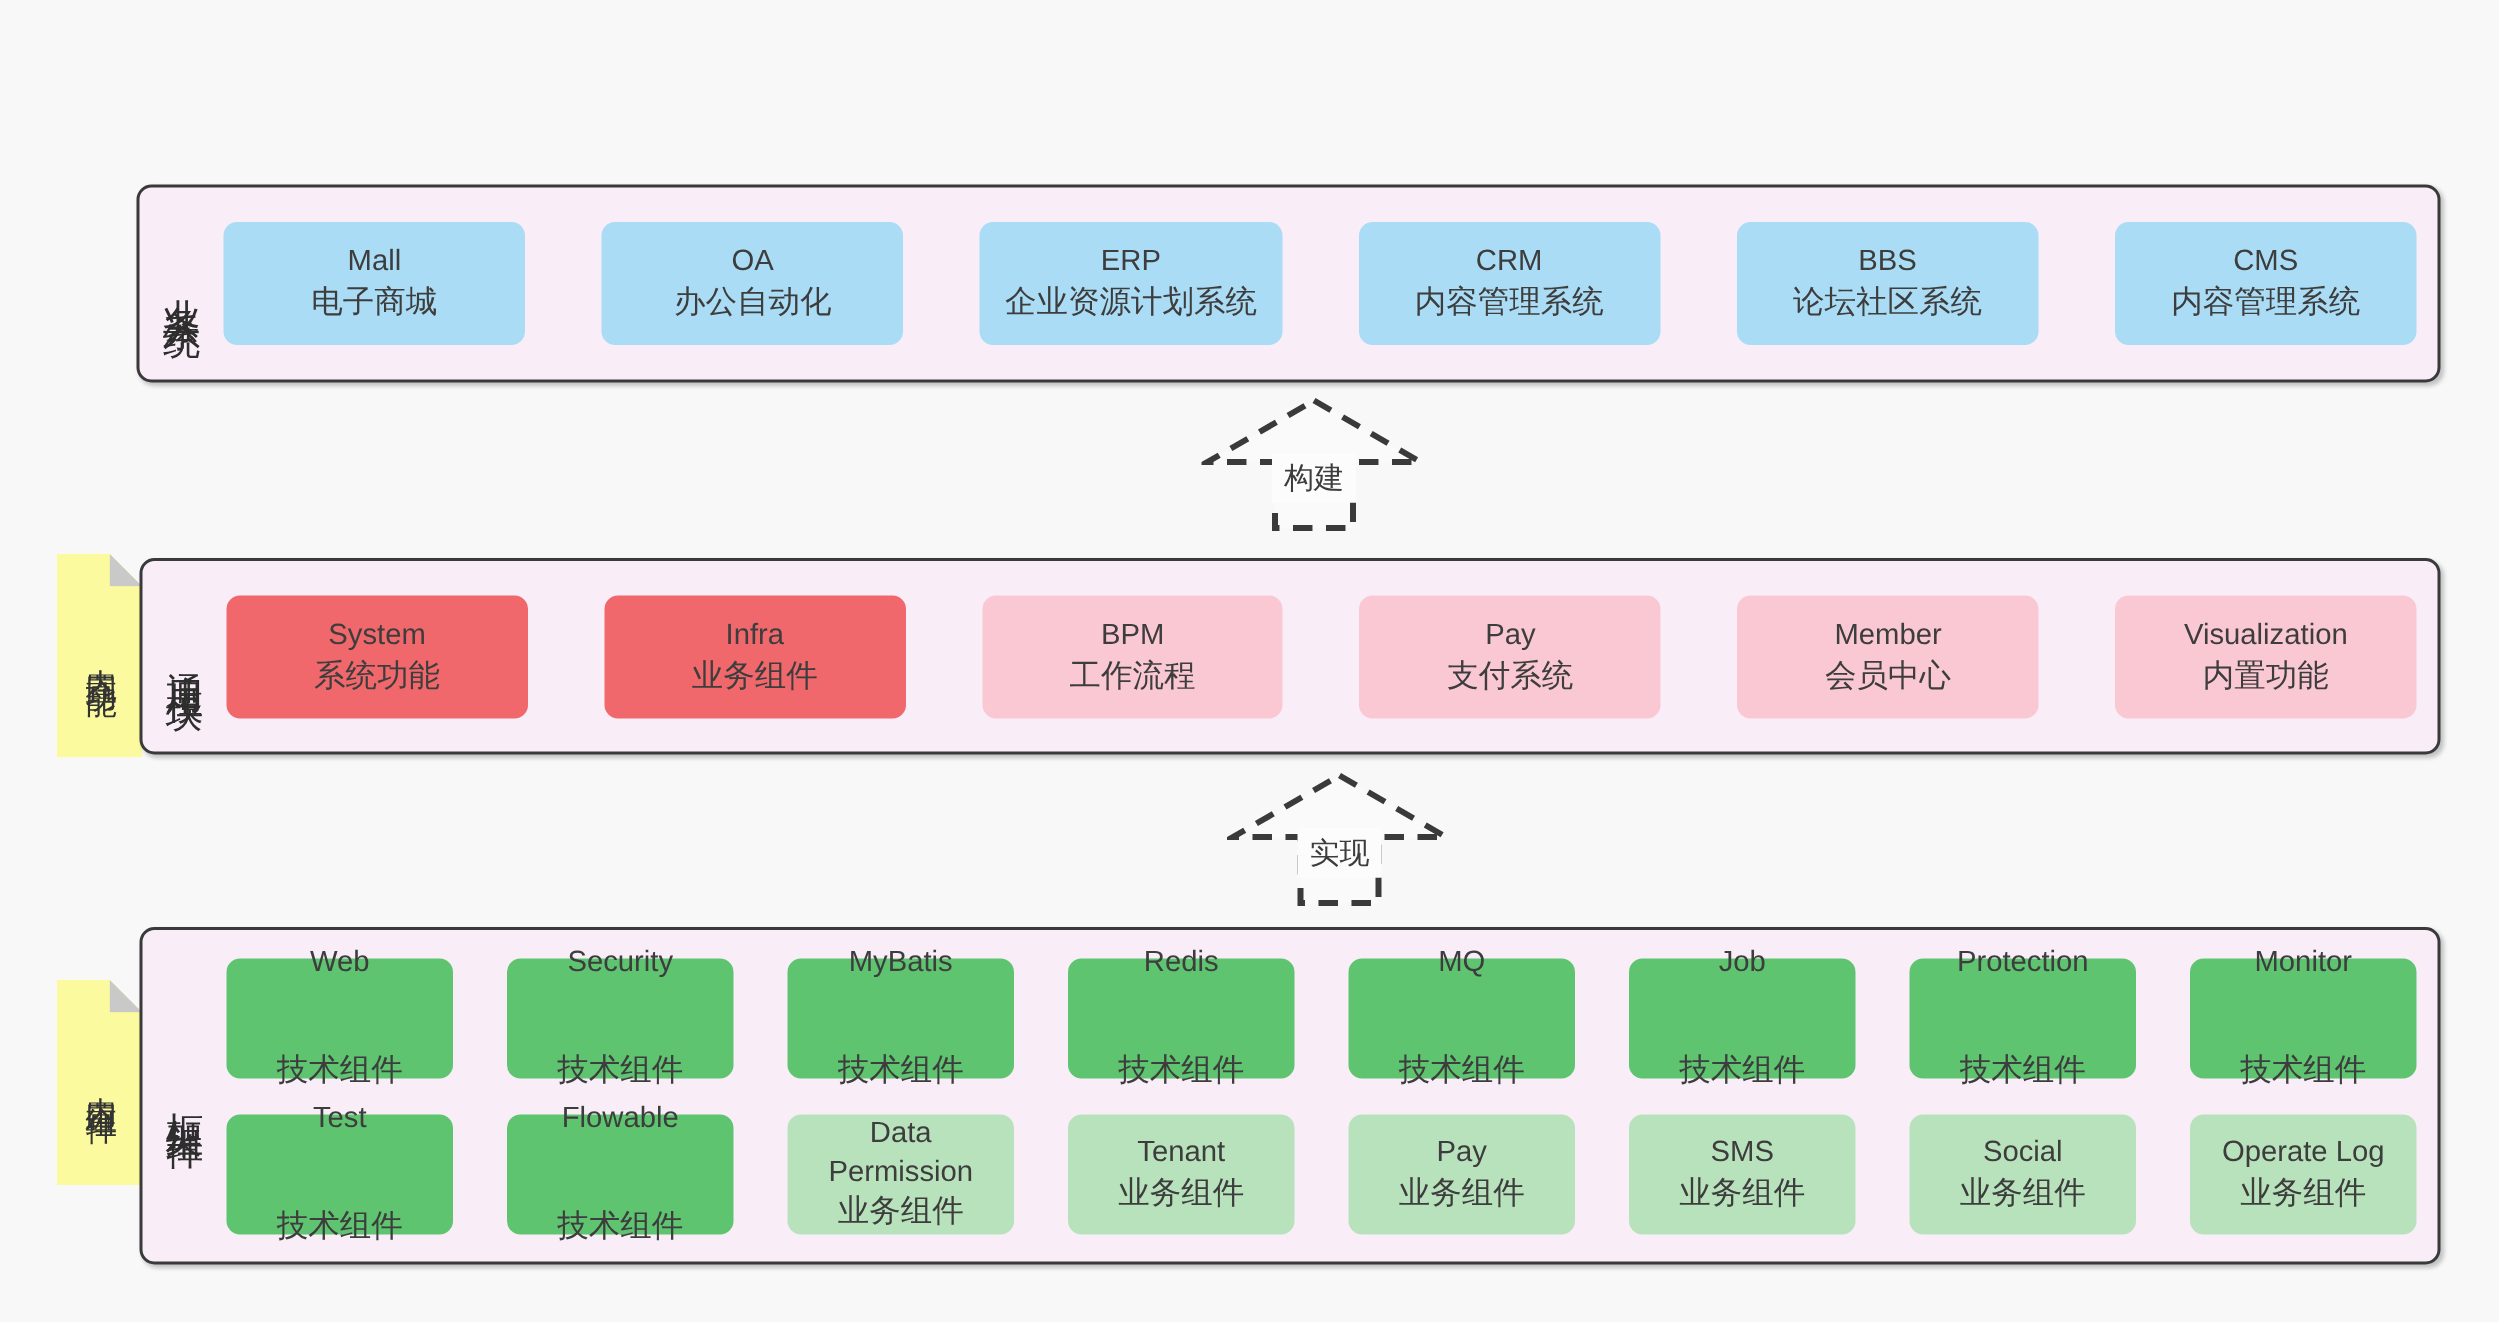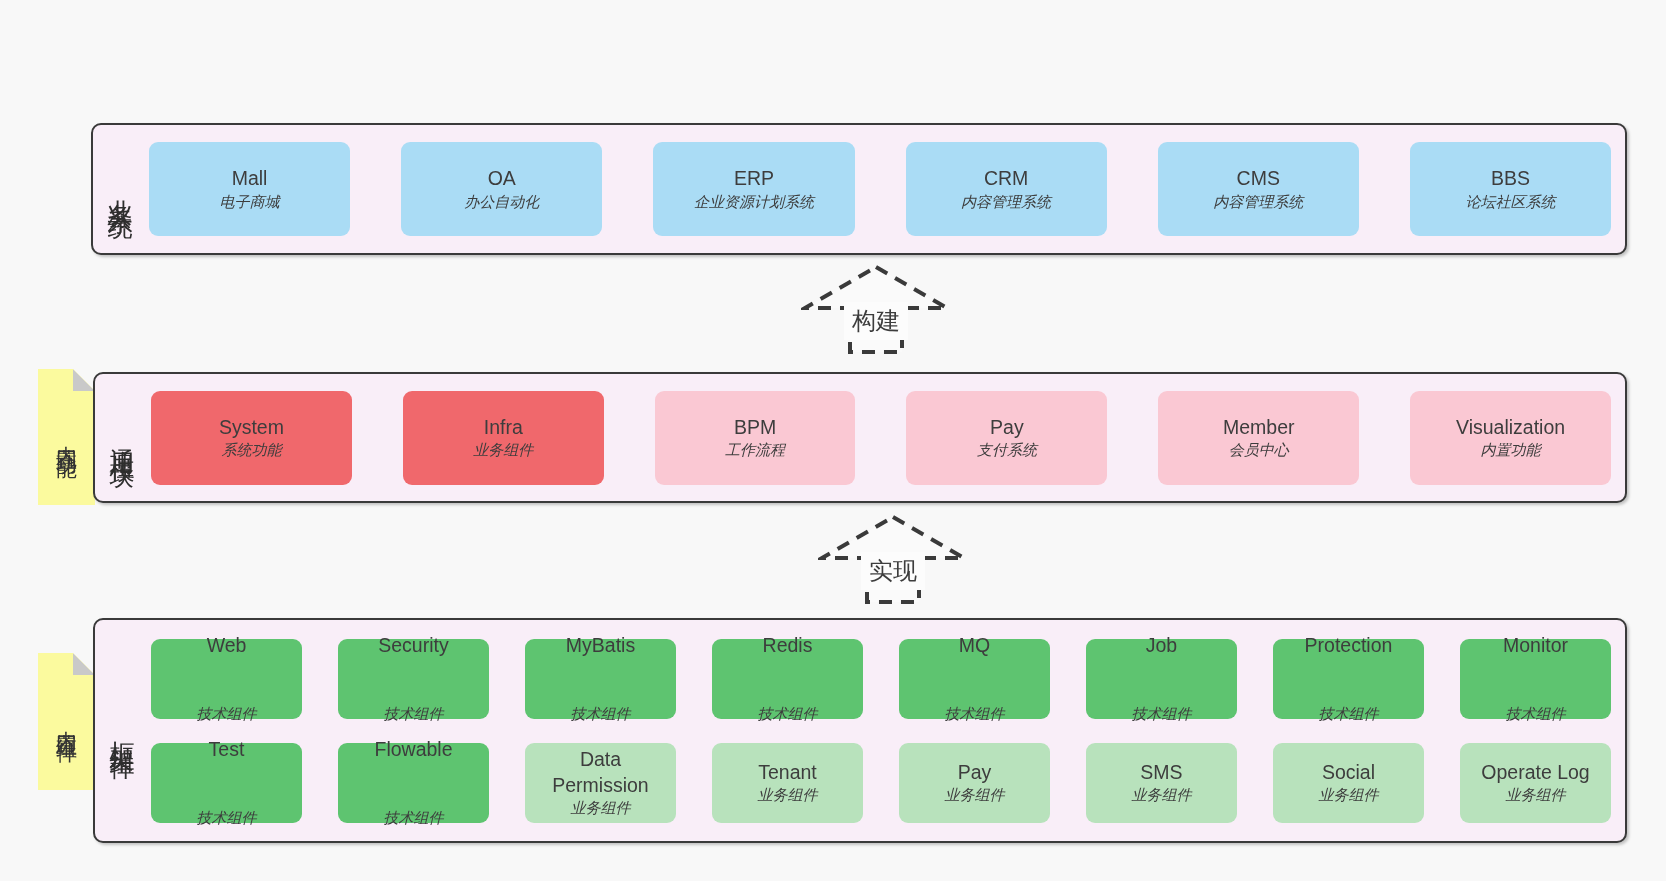--- a/index.html
+++ b/index.html
@@ -36,28 +36,28 @@
     flex: 1;
     display: flex; flex-direction: column; justify-content: center;
     gap: 24px;
     padding-right: 14px;
   }
   .box-row { display: flex; }
   .box-row.cols-6 { gap: 51px; }
   .box-row.cols-8 { gap: 36px; }
 
   .box {
-    flex: 1; height: 94px;
+    flex: 1; height: 82px;
     border-radius: 9px;
     display: flex; flex-direction: column; align-items: center; justify-content: center;
     text-align: center; color: #3d3d3d; line-height: 1.32;
   }
   .panel-bottom .box { height: 80px; }
   .box .en { font-size: 19.5px; }
-  .box .zh { font-size: 15px; font-style: italic; }
+  .box .zh { font-size: 21px; }
   .panel-bottom .box .en { max-width: 124px; }
 
   .type-blue        { background: var(--blue); }
   .type-red         { background: var(--red); }
   .type-pink        { background: var(--pink); }
   .type-green       { background: var(--green); gap: 45px; }
   .type-light_green { background: var(--light-green); }
 
   
   .sticky {
@@ -83,21 +83,21 @@
 
   
   .arrow { position: absolute; width: 150px; height: 92px; z-index: 0; }
   .arrow-1 { left: 801px; top: 264px; }
   .arrow-2 { left: 818px; top: 514px; }
   .arrow svg { display: block; width: 100%; height: 100%; }
   .arrow-label {
     position: absolute; left: 50%; top: 38px; transform: translateX(-50%);
     background: #fcfcfc;
     padding: 3px 8px;
-    font-size: 24px; color: #3d3d3d; white-space: nowrap;
+    font-size: 20px; color: #3d3d3d; white-space: nowrap;
   }
 </style>
 </head>
 <body>
 
 <div class="stage">
 
   <div class="sticky sticky-mid">
     <span class="fold"></span>
     <span class="sticky-text">内置功能</span>
@@ -134,26 +134,26 @@
           </div>
           <div class="box type-blue">
             <span class="en">ERP</span>
             <span class="zh">企业资源计划系统</span>
           </div>
           <div class="box type-blue">
             <span class="en">CRM</span>
             <span class="zh">内容管理系统</span>
           </div>
           <div class="box type-blue">
+            <span class="en">BBS</span>
+            <span class="zh">论坛社区系统</span>
+          </div>
+          <div class="box type-blue">
             <span class="en">CMS</span>
             <span class="zh">内容管理系统</span>
-          </div>
-          <div class="box type-blue">
-            <span class="en">BBS</span>
-            <span class="zh">论坛社区系统</span>
           </div>
         </div>
       </div>
   </section>
 
   <section class="panel panel-mid">
     <div class="vlabel">通用模块</div>
     <div class="rows">
         <div class="box-row cols-6">
           <div class="box type-red">

